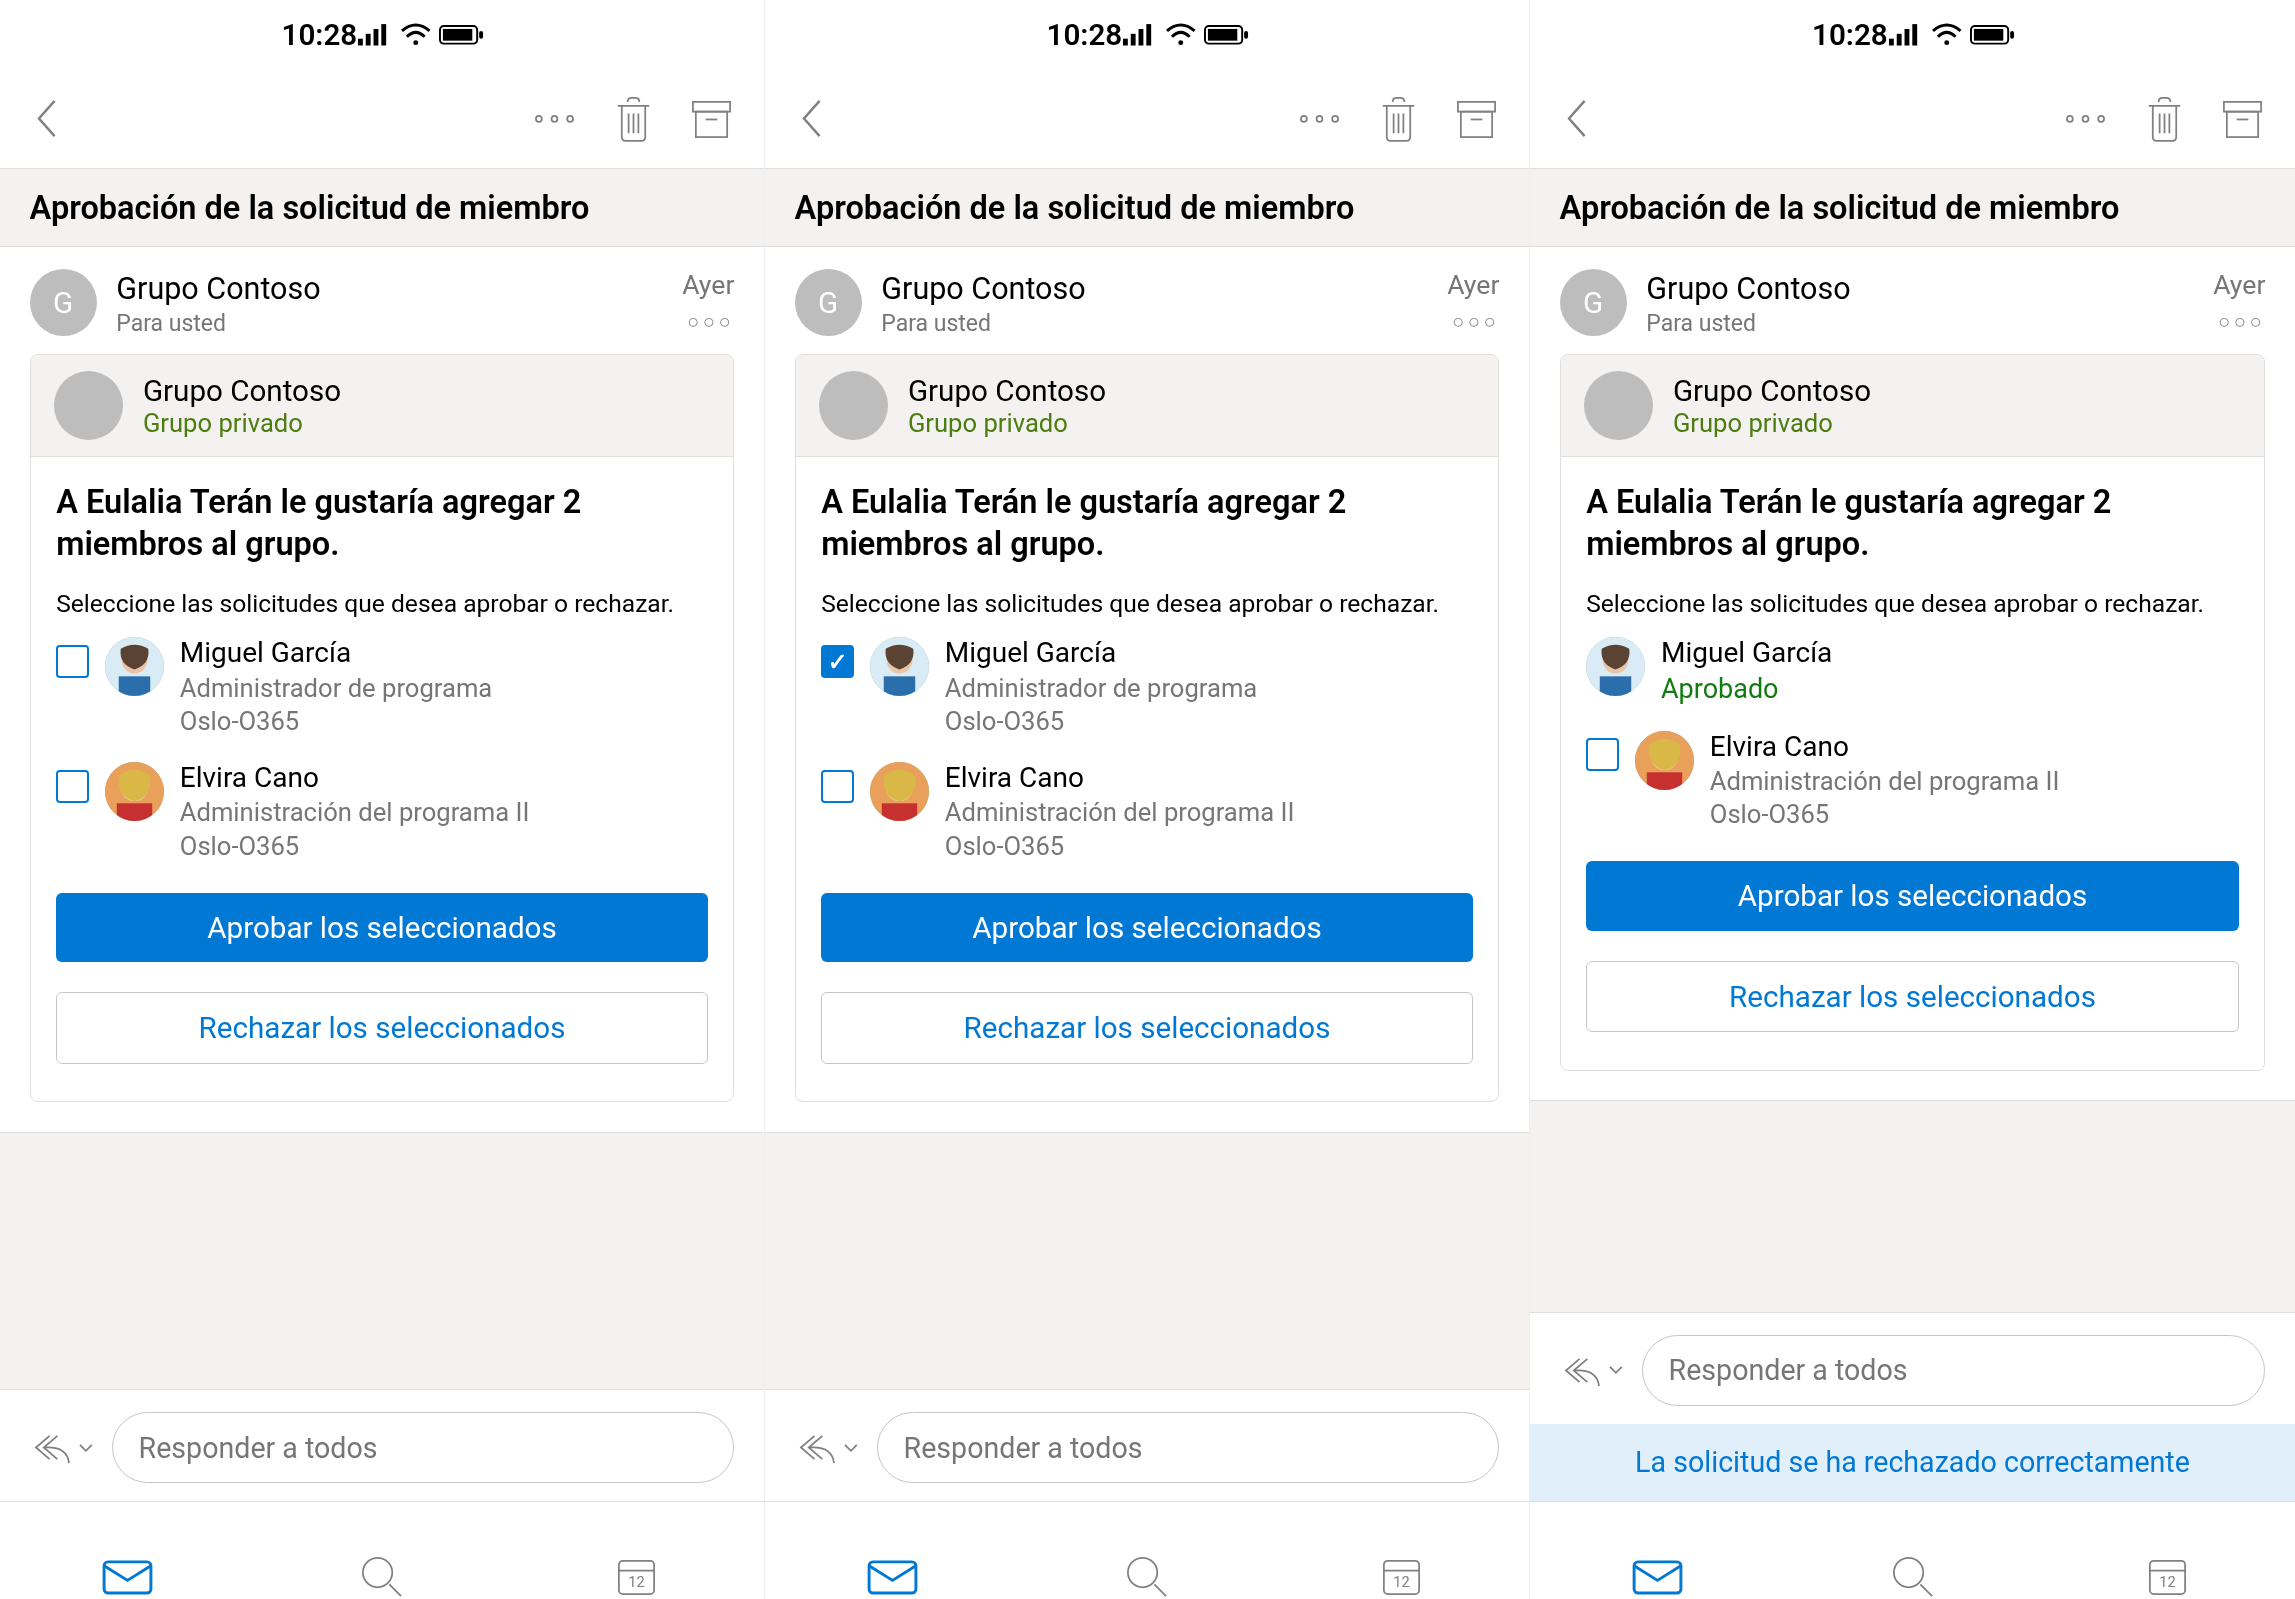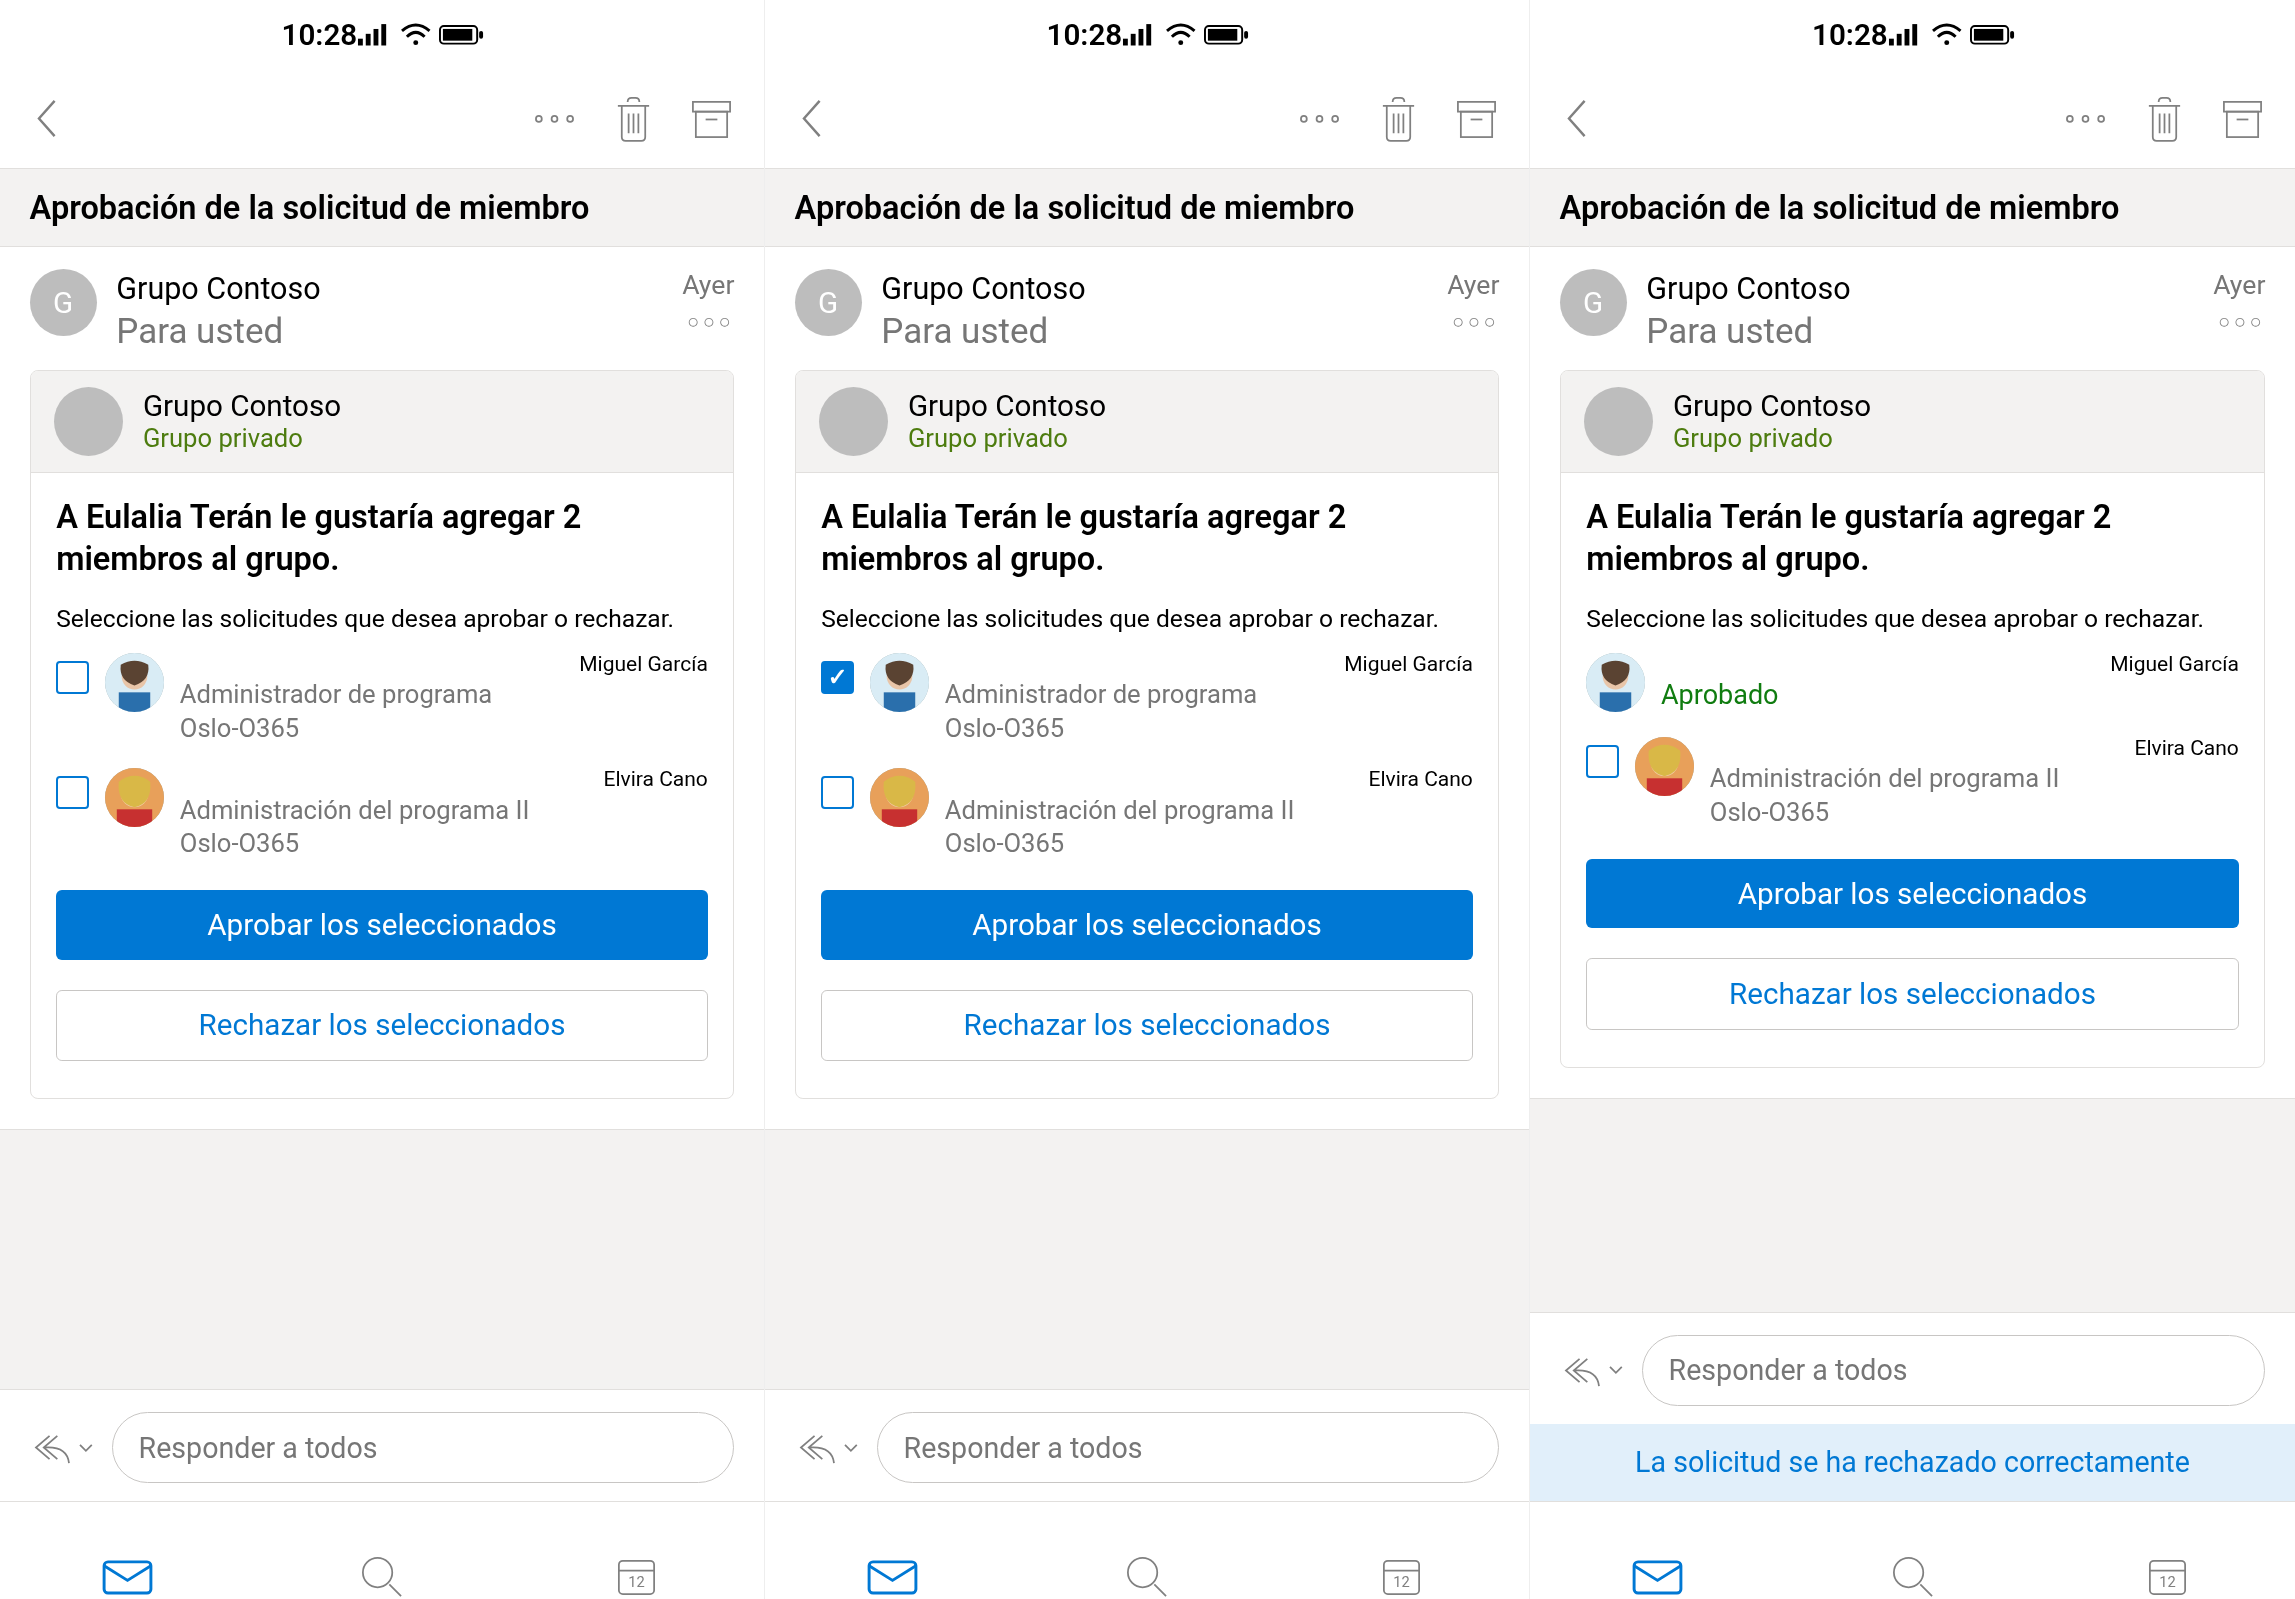--- a/index.html
+++ b/index.html
@@ -66,21 +66,21 @@
     gap: 19.7px;
   }
   .avatar {
     width: 67px; height: 67px; border-radius: 50%;
     background: #bdbdbd; color: #fff;
     display:flex; align-items:center; justify-content:center;
     font-size: 29.6px;
   }
   .sender-info { flex: 1; line-height: 1.3; }
   .sender-name { font-size: 30.5px; }
-  .sender-to { color: #767676; font-size: 35px; }
+  .sender-to { color: #767676; font-size: 23px; }
   .sender-meta { text-align: right; }
   .sender-date { color: #767676; font-size: 26.6px; margin-bottom: 2px; display:block;}
   .card {
     margin: 5.9px 29.6px 29.6px 29.6px;
     border: 1px solid #e1dfdd;
     border-radius: 7.9px;
     overflow: hidden;
   }
   .card-header {
     background: #f3f2f1;
@@ -117,21 +117,21 @@
   }
   .checkbox.checked { background: #0078d4; }
   .checkbox .chk-mark { color: #fff; font-size: 23.6px; font-weight: bold; }
   .member-avatar {
     width: 59px; height: 59px; border-radius: 50%; background: #9aa;
     flex-shrink: 0;
     overflow: hidden;
     margin-top: 2px;
   }
   .member-info { flex: 1; line-height: 1.3; }
-  .member-name { font-size: 21px; text-align: right; }
+  .member-name { font-size: 28px; }
   .member-role { color: #767676; font-size: 25.6px; }
   .member-loc { color: #767676; font-size: 25.6px; }
   .member-status-approved { color: #107c10; font-size: 27px; }
   .btn {
     display: block;
     width: 100%;
     text-align: center;
     padding: 17.7px 0;
     border-radius: 5.9px;
     font-size: 29.6px;

